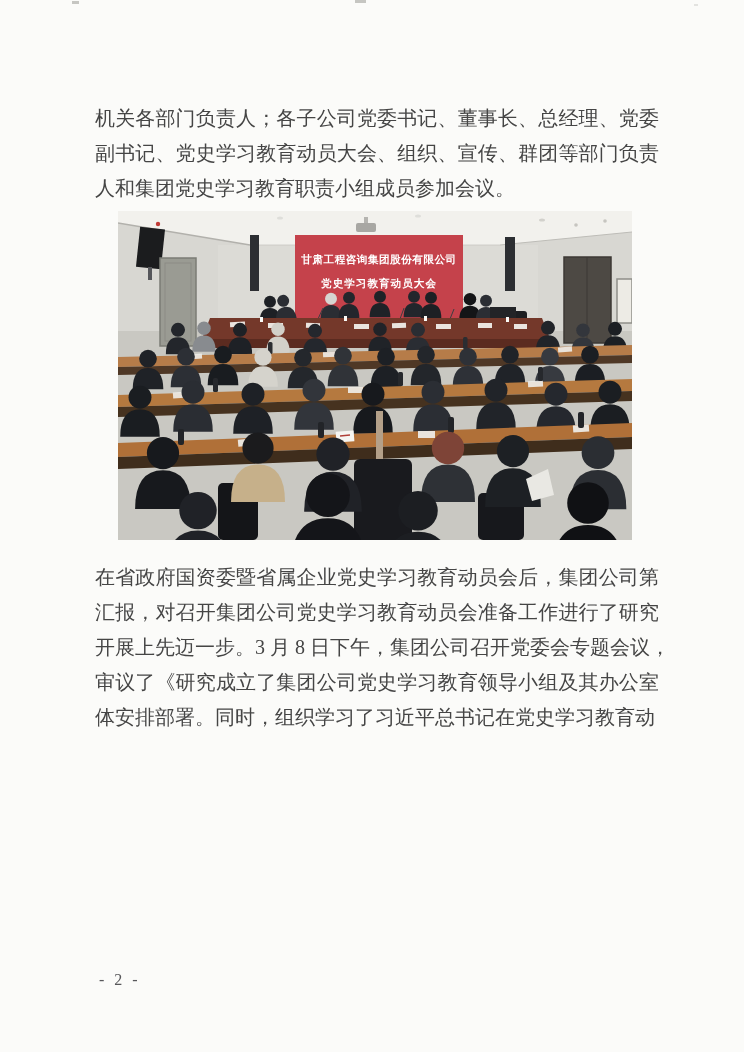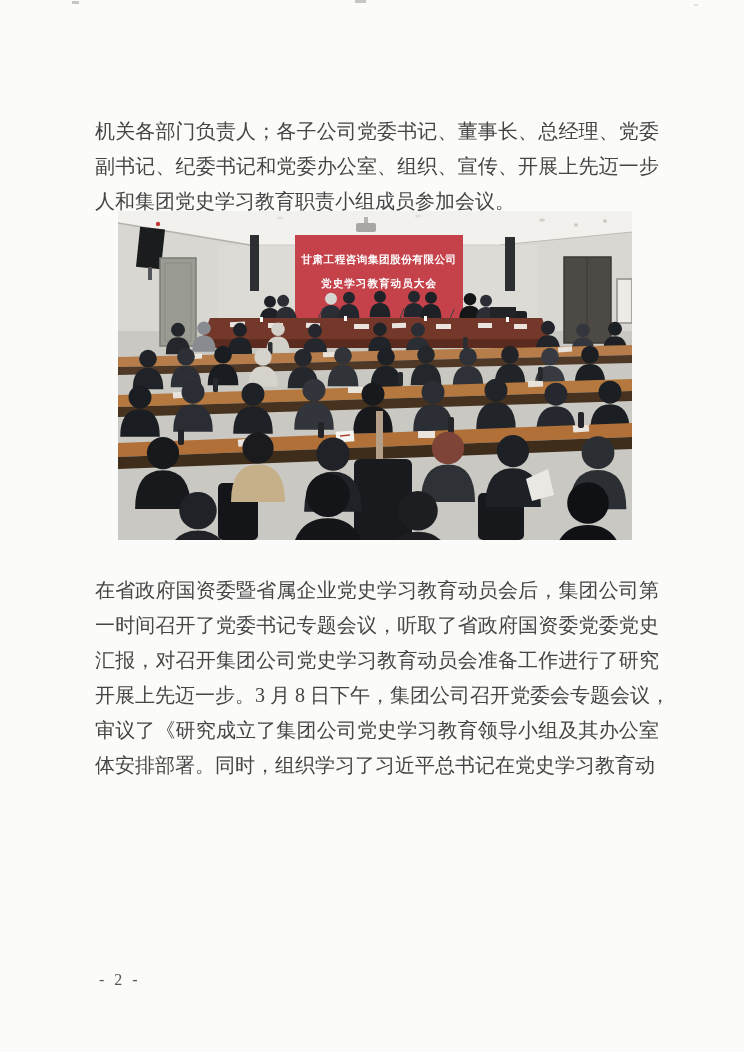--- a/index.html
+++ b/index.html
@@ -3,21 +3,21 @@
 <meta charset="utf-8">
 <style>
   html,body{margin:0;padding:0;}
   body{width:744px;height:1052px;background:#efefed;}
   .sheet{
     position:relative;width:744px;height:1052px;overflow:hidden;
     background:#fbfbf9;
     font-family:"Liberation Serif", serif;
     color:#454545;
   }
-  .para{position:absolute;left:95px;width:564px;font-size:20px;line-height:35px;margin-top:13px;}
+  .para{position:absolute;left:95px;width:564px;font-size:20px;line-height:35px;}
   .para .line{
     white-space:nowrap;
     text-align:justify;
     text-align-last:justify;
     text-justify:inter-character;
     height:35px;
   }
   .para .line.short{text-align-last:left;}
   .para .line.indent{text-indent:34px;}
   .p1{top:101px;}
@@ -37,21 +37,21 @@
 <body>
 
 <div class="sheet">
 
   <div class="speck a"></div>
   <div class="speck b"></div>
   <div class="speck c"></div>
 
   <div class="para p1">
     <div class="line">机关各部门负责人；各子公司党委书记、董事长、总经理、党委</div>
-    <div class="line">副书记、纪委书记和党委办公室、组织、宣传、开展上先迈一步</div>
+    <div class="line">副书记、党史学习教育动员大会、组织、宣传、群团等部门负责</div>
     <div class="line short">人和集团党史学习教育职责小组成员参加会议。</div>
   </div>
 
   <figure class="photo">
     <svg viewBox="0 0 514 329" width="514" height="329" preserveAspectRatio="none">
       <defs>
         <g id="pp">
           <circle cx="0" cy="-9" r="5.2"></circle>
           <path d="M-9,9 Q-9,-3.5 0,-3.5 Q9,-3.5 9,9 Z"></path>
         </g>
@@ -236,21 +236,20 @@
         <use href="#pp" transform="translate(80,332) scale(3.6)" fill="#202227"></use>
         <use href="#pp" transform="translate(210,322) scale(4.2)" fill="#141519"></use>
         <use href="#pp" transform="translate(300,334) scale(3.8)" fill="#1c1e22"></use>
         <use href="#pp" transform="translate(470,328) scale(4.0)" fill="#101114"></use>
       </g>
     </svg>
   </figure>
 
   <div class="para p2">
     <div class="line">在省政府国资委暨省属企业党史学习教育动员会后，集团公司第</div>
-    <div class="line">一时间召开了党委书记专题会议，听取了省政府国资委党委党史</div>
     <div class="line">汇报，对召开集团公司党史学习教育动员会准备工作进行了研究</div>
     <div class="line">开展上先迈一步。3 月 8 日下午，集团公司召开党委会专题会议，</div>
     <div class="line">审议了《研究成立了集团公司党史学习教育领导小组及其办公室</div>
     <div class="line short">体安排部署。同时，组织学习了习近平总书记在党史学习教育动</div>
   </div>
 
   <div class="page-number">- 2 -</div>
 
 </div>
 

